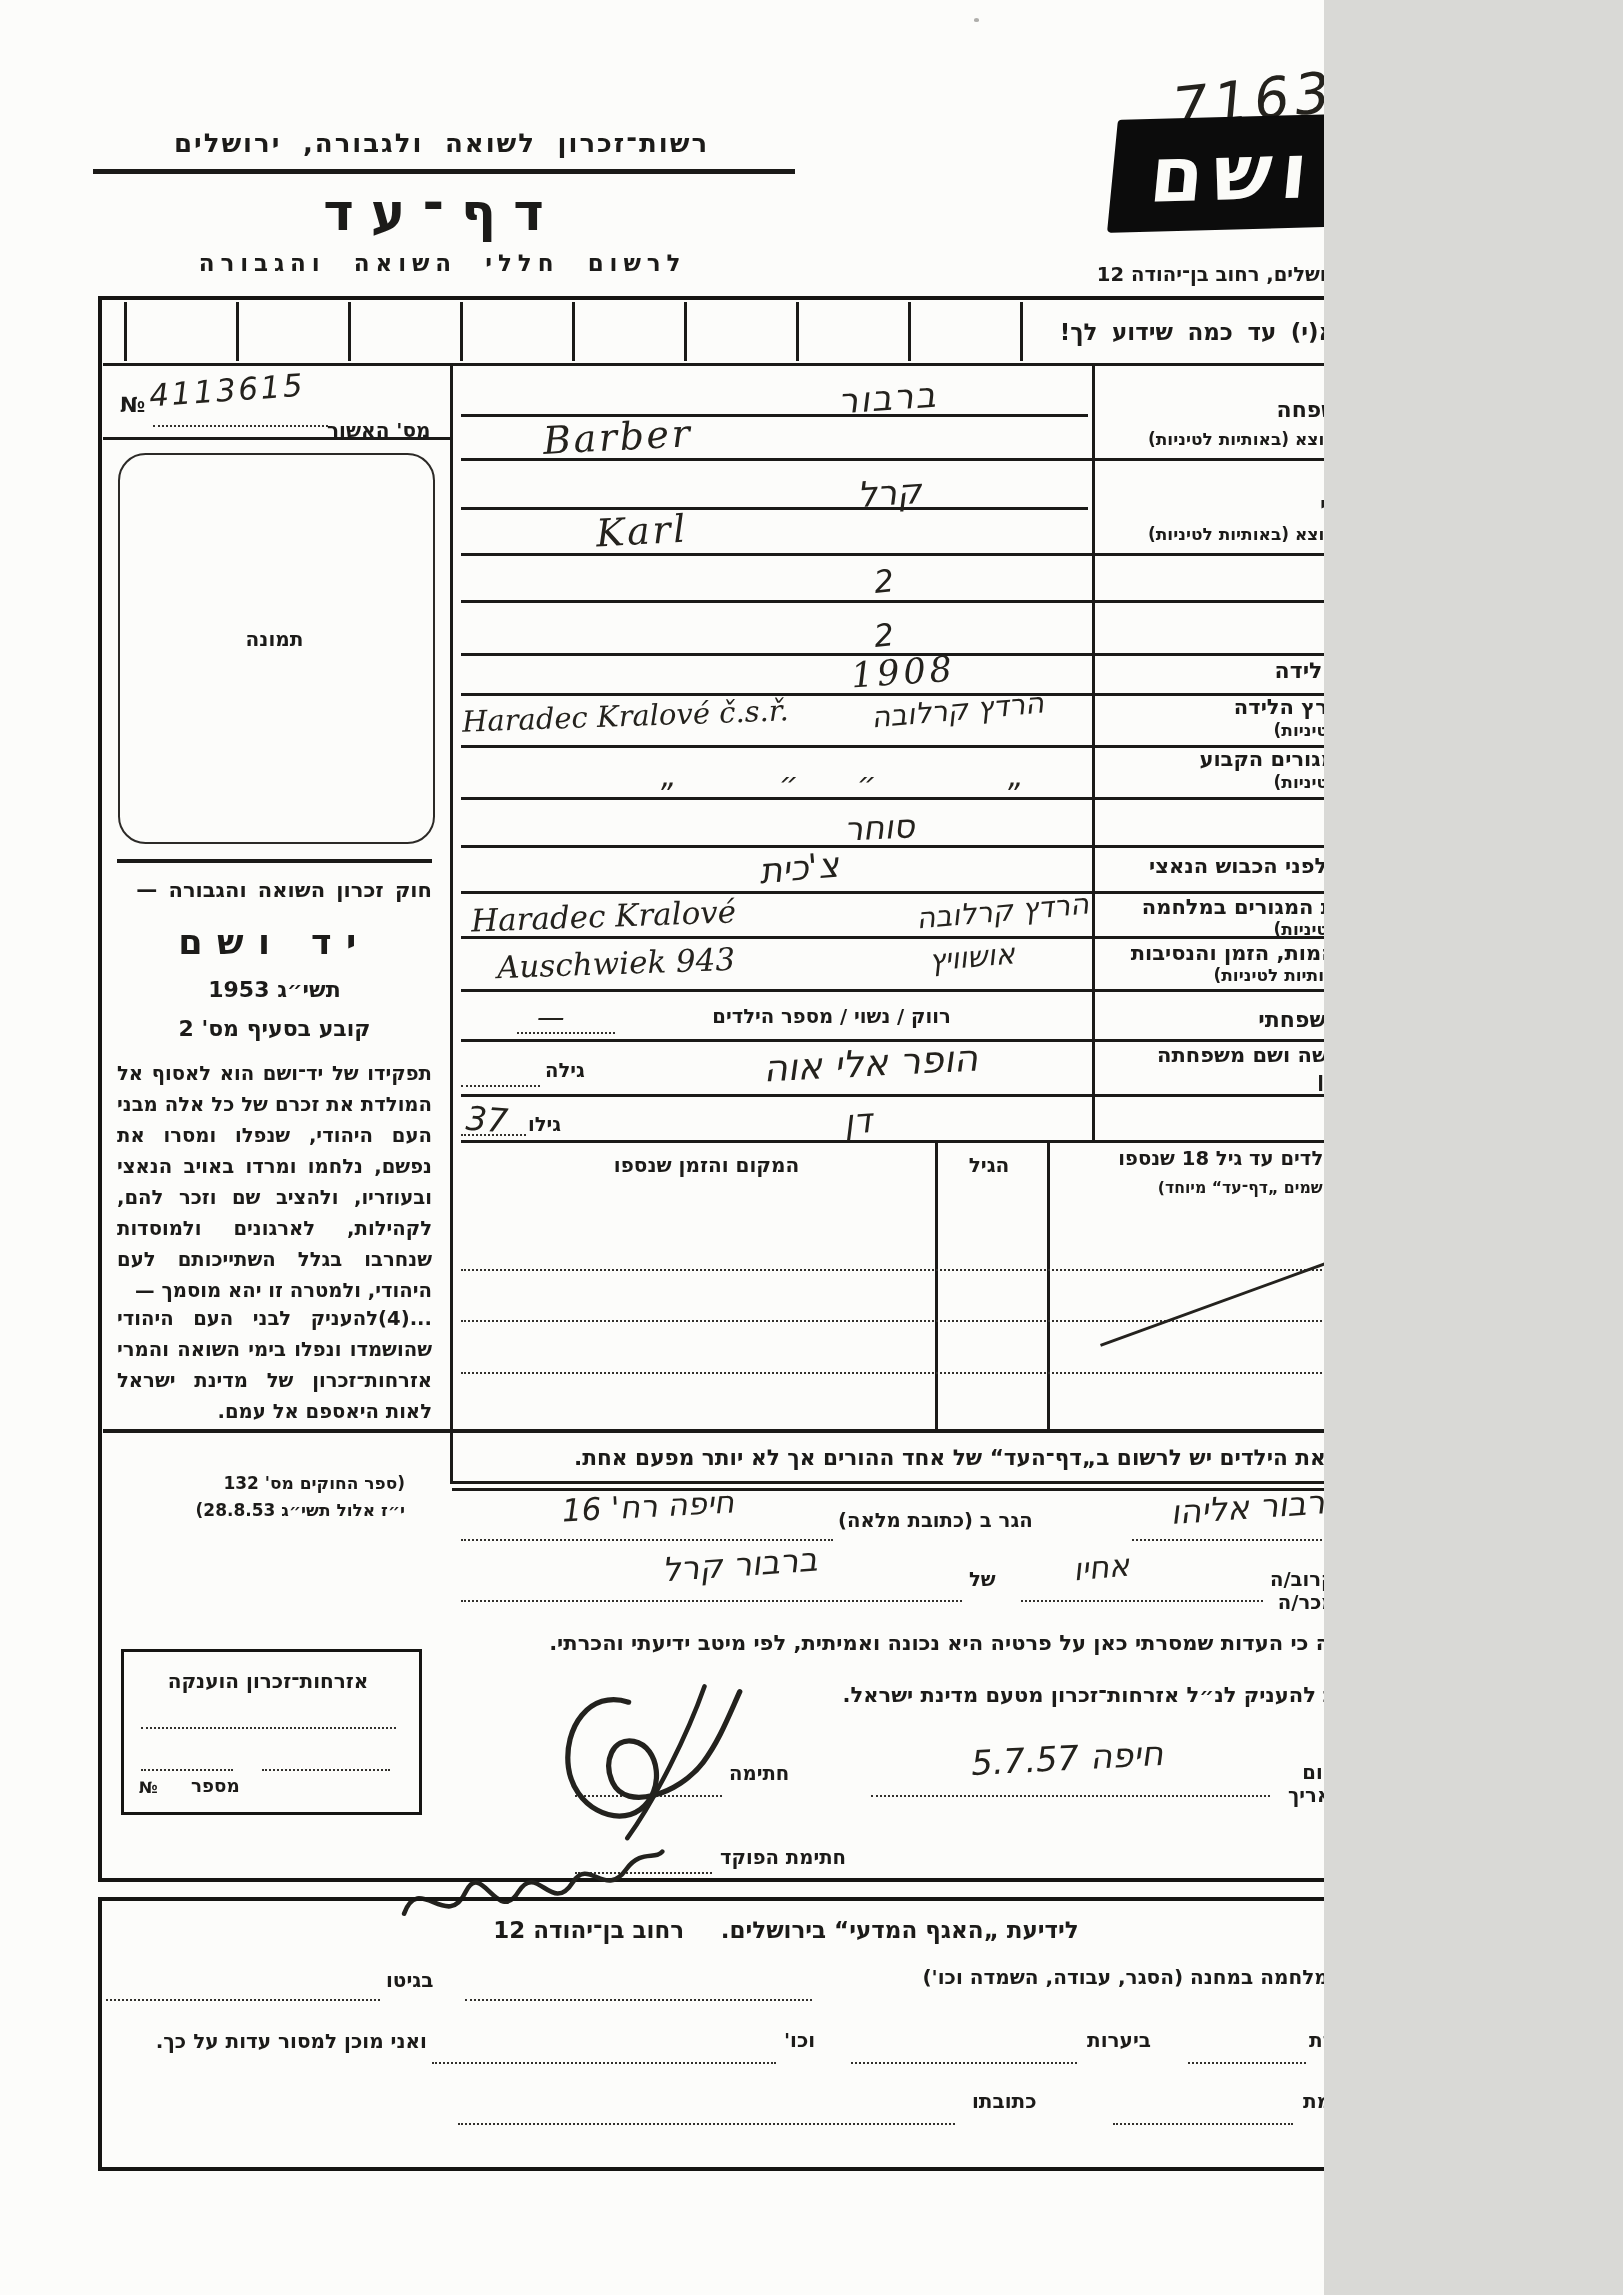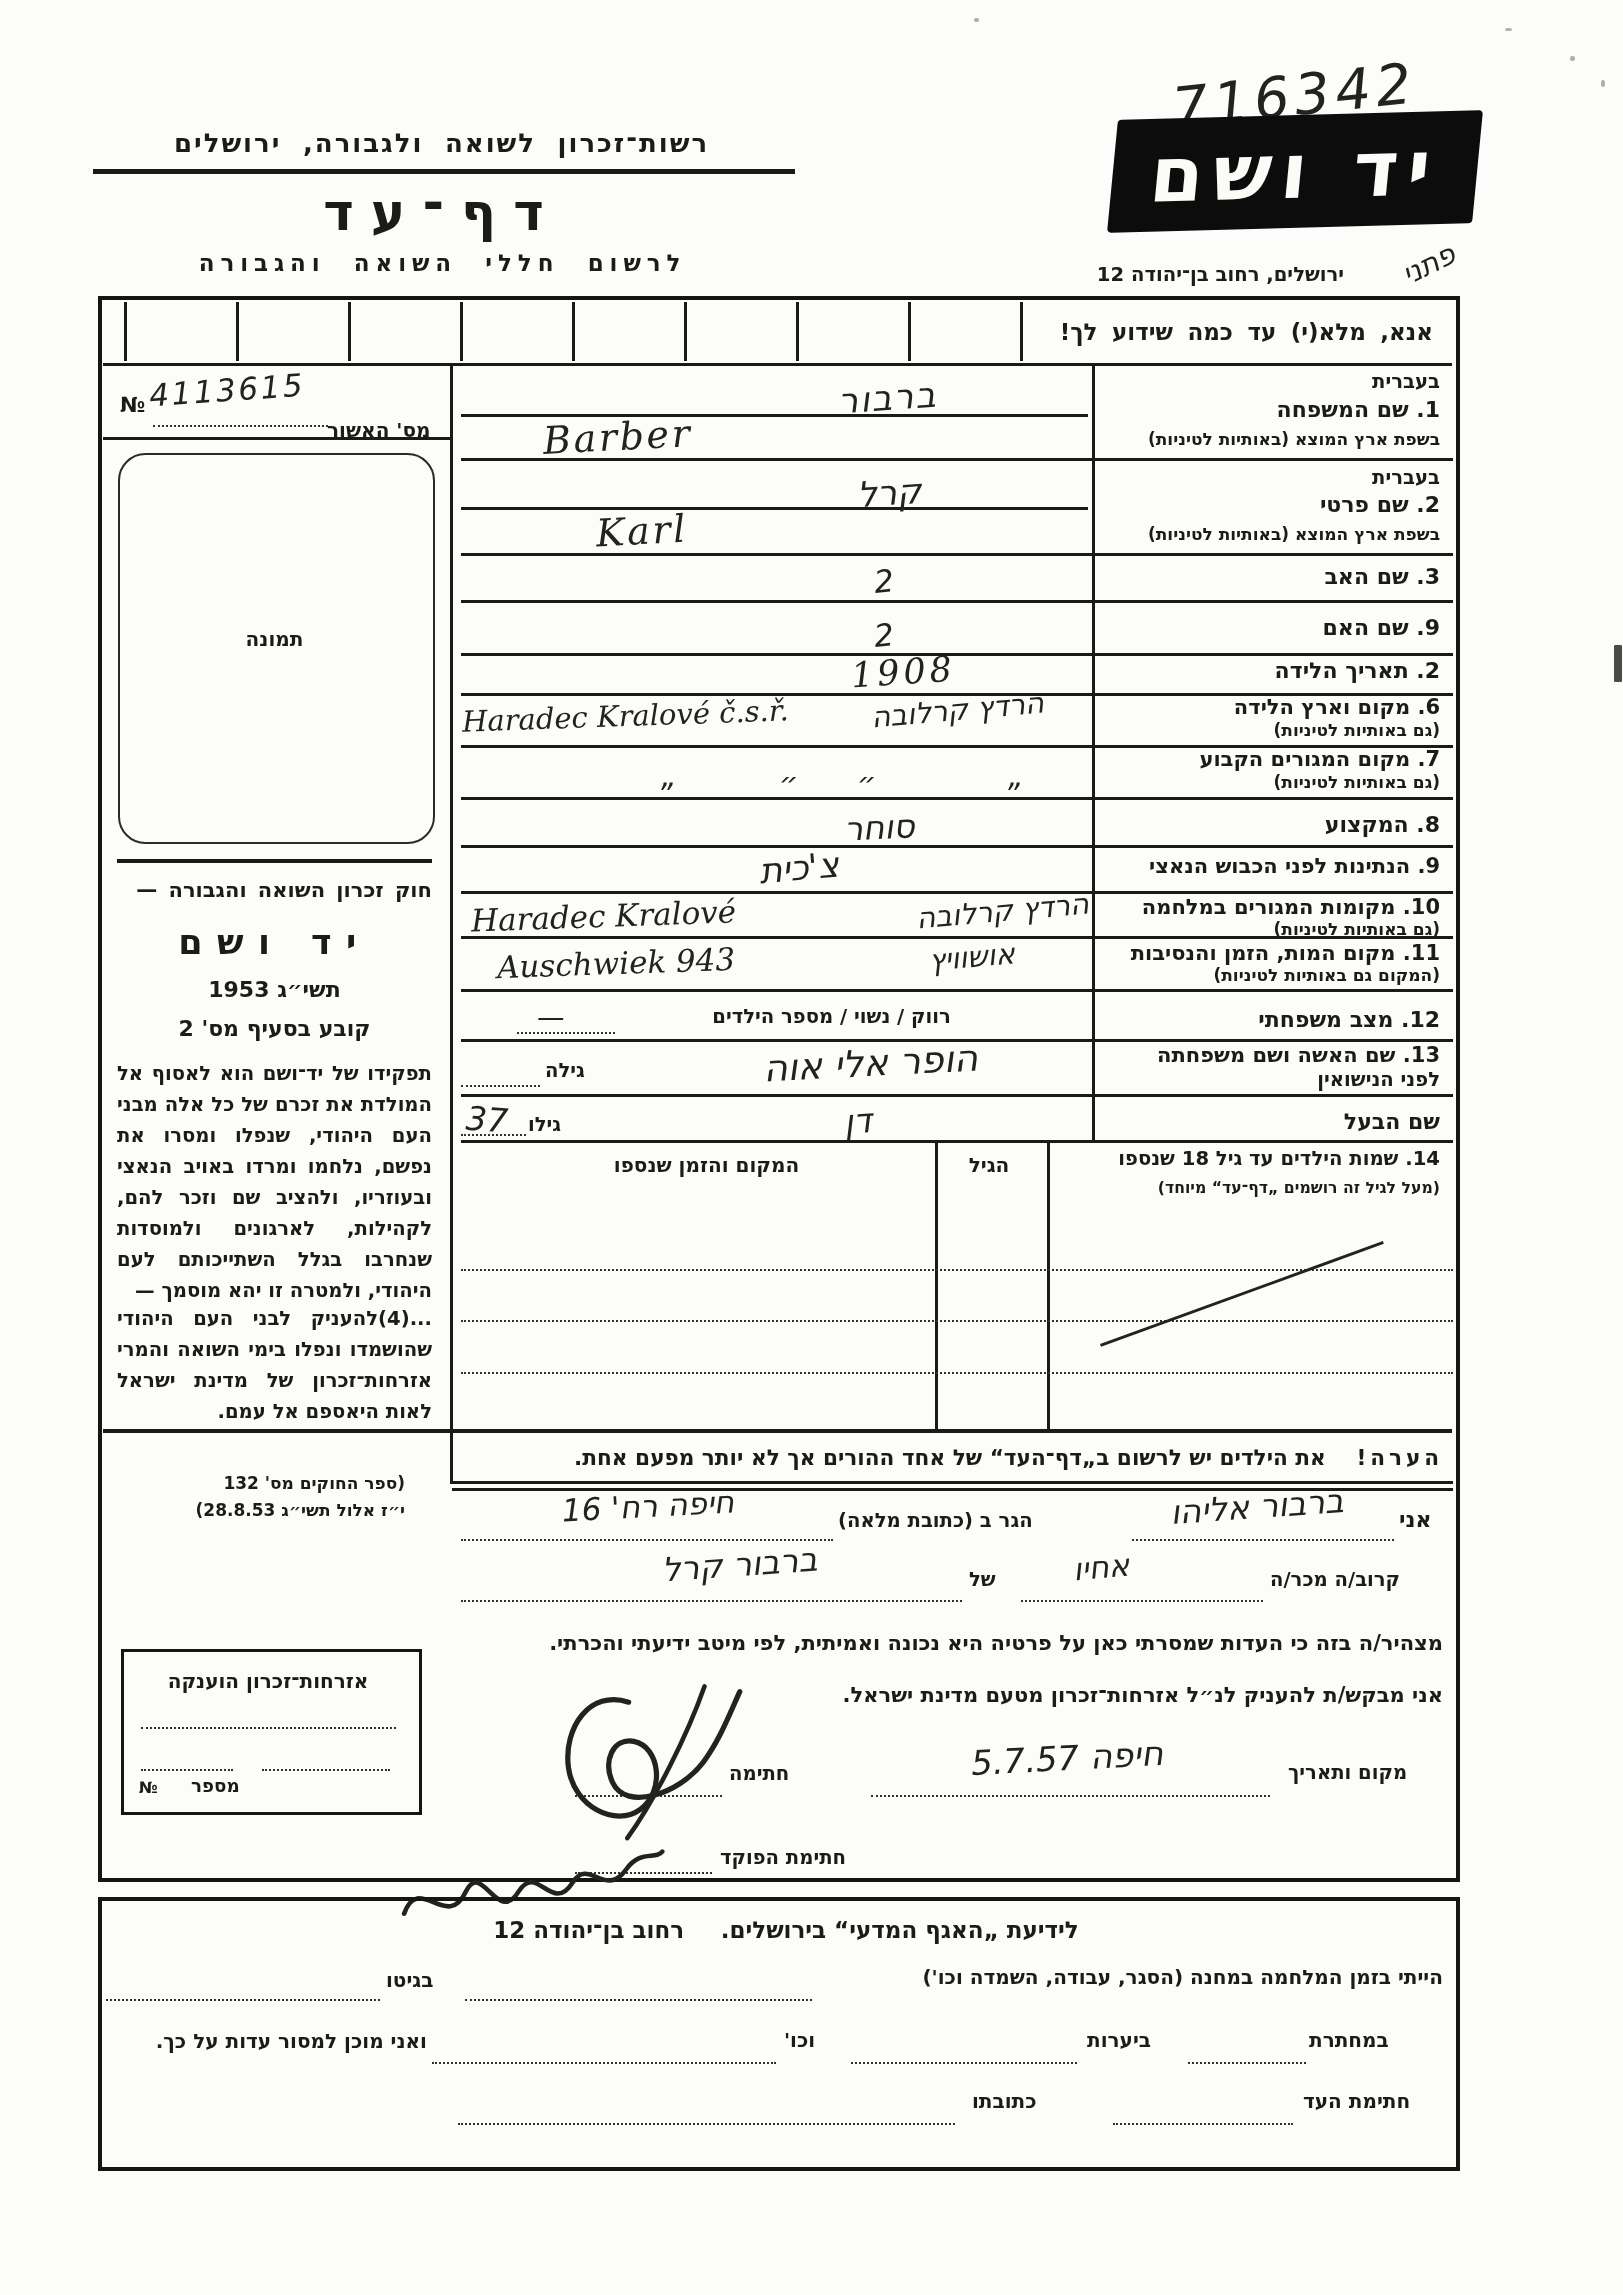--- a/index.html
+++ b/index.html
@@ -1,17 +1,17 @@
 <!DOCTYPE html>
 <html lang="he" style="font-size:10.5px"><head>
 <meta charset="utf-8">
 <title>דף־עד</title>
 <style>
   html,body{margin:0;padding:0;background:#d9d9d6;}
-  .page{position:relative;width:1623px;height:2295px;background:#fcfcfa;overflow:hidden;
+  .page{position:relative;width:1324px;height:2295px;background:#fcfcfa;overflow:hidden;
         font-family:"DejaVu Sans",sans-serif;color:#1c1b19;}
   .abs{position:absolute;}
   .he{direction:rtl;unicode-bidi:plaintext;}
   .lbl{font-weight:bold;color:#1c1b19;}
   .ctr{text-align:center;}
   .rgt{text-align:right;}
   .rule{position:absolute;background:#1b1a18;height:2.6px;}
   .heavy{height:3.9px;}
   .vline{position:absolute;background:#1b1a18;width:2.6px;}
   .dotted{position:absolute;height:0;border-bottom:2.6px dotted #32302c;}

